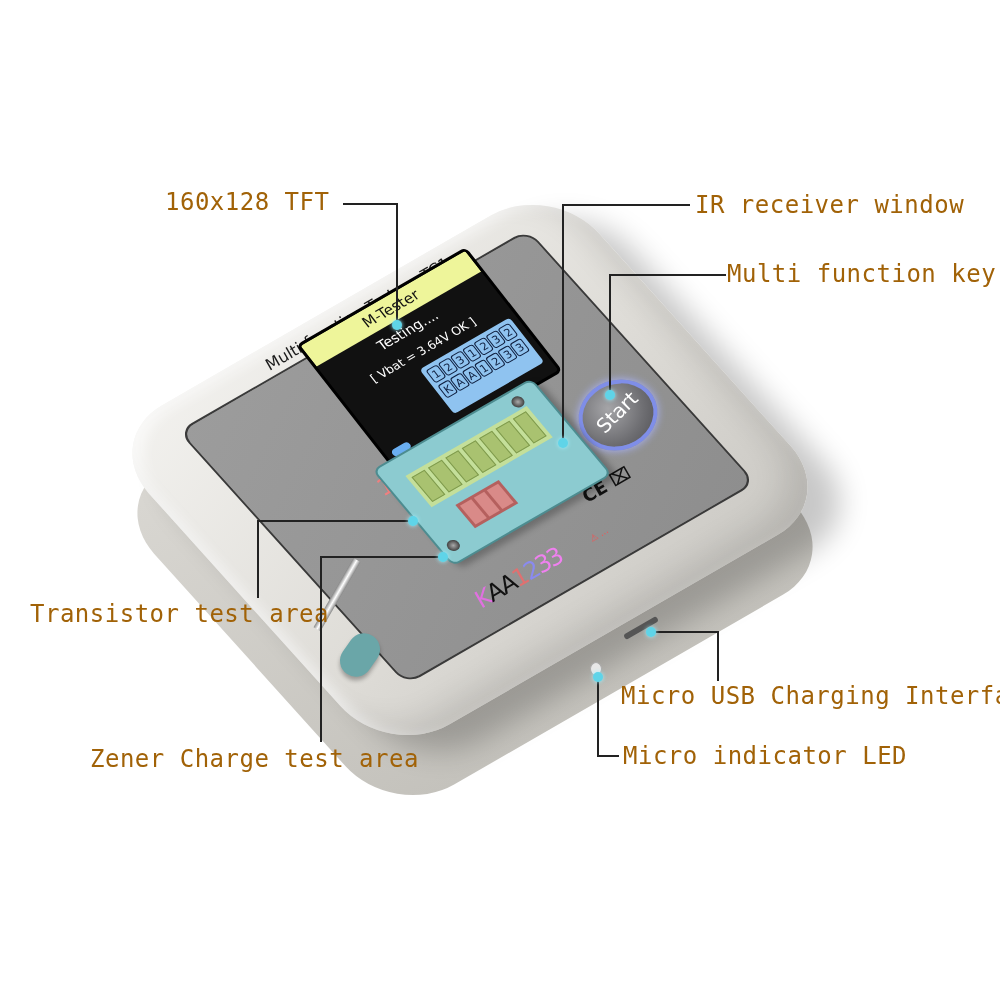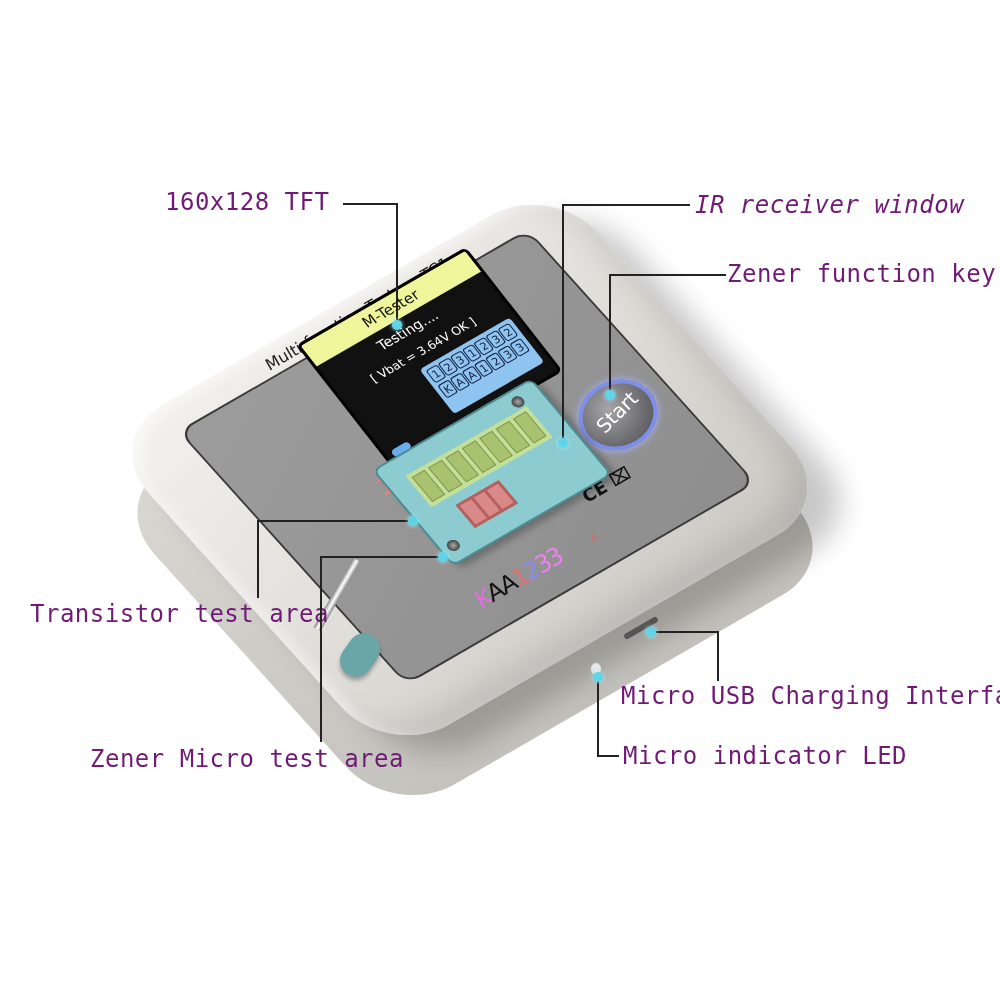--- a/index.html
+++ b/index.html
@@ -1,17 +1,17 @@
 <!DOCTYPE html>
 <html><head>
 <meta charset="utf-8">
 <style>
   html, body { margin:0; padding:0; background:#ffffff; }
   body { width:1000px; height:1000px; position:relative; overflow:hidden; font-family:"DejaVu Sans Mono", monospace; }
-  .label { position:absolute; font-family:"DejaVu Sans Mono", monospace; font-size:24px; color:#701a75; white-space:nowrap; letter-spacing:0.5px; }
+  .label { position:absolute; font-family:"DejaVu Sans Mono", monospace; font-size:24px; color:#a16207; white-space:nowrap; letter-spacing:0.5px; }
   .line { position:absolute; background:#222; }
   .dot { position:absolute; width:10px; height:10px; border-radius:50%; background:#5fd4e8; box-shadow:0 0 4px #9ef0ff; }
 
   
   .device { position:absolute; left:0; top:0; width:1000px; height:1000px; }
   .shell-wrap { position:absolute; left:470px; top:460px; width:0; height:0; }
   .shell { position:absolute; left:-260px; top:-200px; width:520px; height:420px; border-radius:70px;
            background:linear-gradient(160deg,#f3f2ef 0%,#dedcd7 55%,#c9c7c2 100%);
            transform: rotate(-30deg) skewX(12deg);
            box-shadow: 14px 30px 28px rgba(0,0,0,0.22), inset -10px -18px 30px rgba(0,0,0,0.10), inset 6px 6px 14px rgba(255,255,255,0.7); }
@@ -141,36 +141,36 @@
 
   <div class="usb-slot"></div>
   <div class="led"></div>
 </div>
 
 <div class="label" style="left:165px; top:188px;">160x128 TFT</div>
 <div class="line" style="left:343px; top:203px; width:55px; height:2px;"></div>
 <div class="line" style="left:396px; top:203px; width:2px; height:122px;"></div>
 <div class="dot" style="left:392px; top:320px;"></div>
 
-<div class="label" style="left:695px; top:191px;font-style:italic;">IR receiver window</div>
+<div class="label" style="left:695px; top:191px;">IR receiver window</div>
 <div class="line" style="left:562px; top:204px; width:128px; height:2px;"></div>
 <div class="line" style="left:562px; top:204px; width:2px; height:240px;"></div>
 <div class="dot" style="left:558px; top:438px;"></div>
 
-<div class="label" style="left:727px; top:260px;">Zener function key</div>
+<div class="label" style="left:727px; top:260px;">Multi function key</div>
 <div class="line" style="left:610px; top:274px; width:116px; height:2px;"></div>
 <div class="line" style="left:609px; top:274px; width:2px; height:120px;"></div>
 <div class="dot" style="left:605px; top:390px;"></div>
 
 <div class="label" style="left:30px; top:600px;">Transistor test area</div>
 <div class="line" style="left:258px; top:520px; width:152px; height:2px;"></div>
 <div class="line" style="left:257px; top:520px; width:2px; height:78px;"></div>
 <div class="dot" style="left:408px; top:516px;"></div>
 
-<div class="label" style="left:90px; top:745px;">Zener Micro test area</div>
+<div class="label" style="left:90px; top:745px;">Zener Charge test area</div>
 <div class="line" style="left:321px; top:556px; width:120px; height:2px;"></div>
 <div class="line" style="left:320px; top:556px; width:2px; height:186px;"></div>
 <div class="dot" style="left:438px; top:552px;"></div>
 
 <div class="label" style="left:621px; top:682px;">Micro USB Charging Interface</div>
 <div class="line" style="left:652px; top:631px; width:66px; height:2px;"></div>
 <div class="line" style="left:717px; top:631px; width:2px; height:50px;"></div>
 <div class="dot" style="left:646px; top:627px;"></div>
 
 <div class="label" style="left:623px; top:742px;">Micro indicator LED</div>

